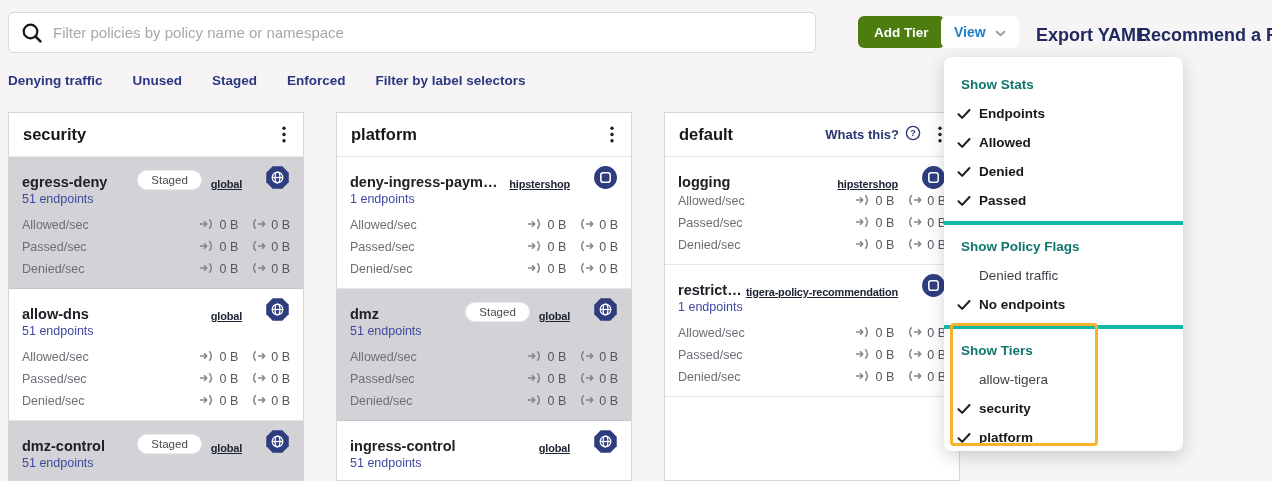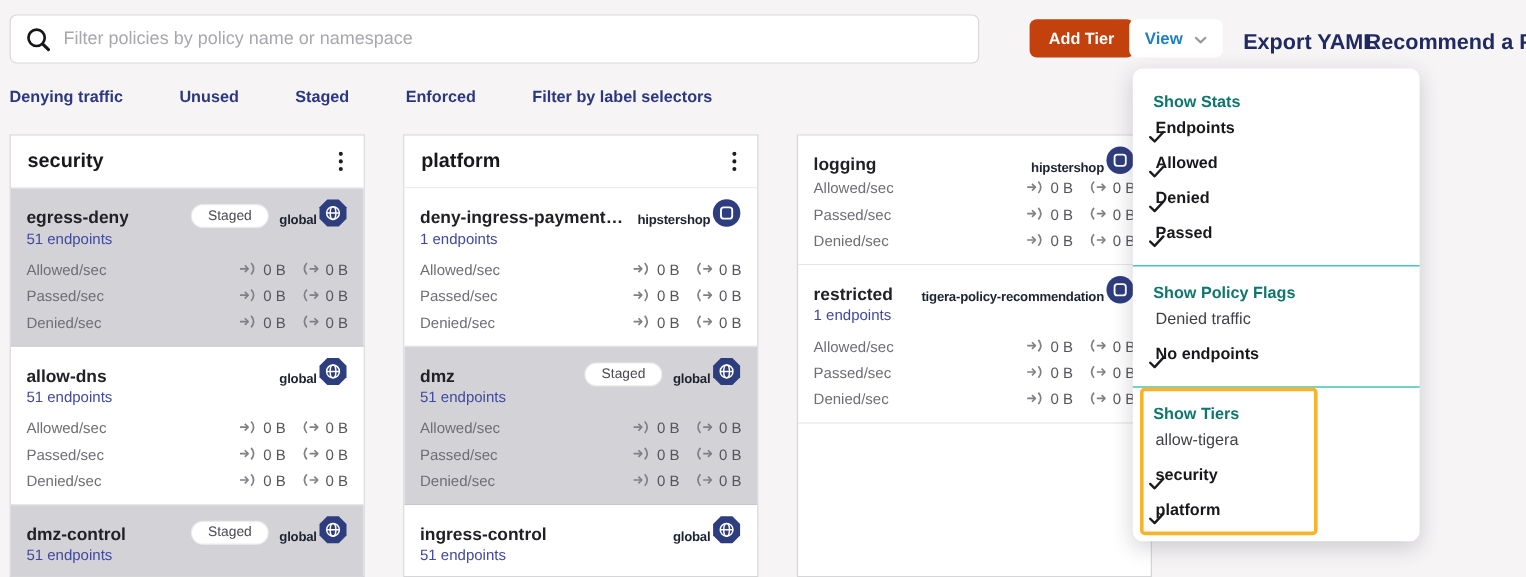--- a/index.html
+++ b/index.html
@@ -10,66 +10,66 @@
   
   .searchbox { position:absolute; left:8px; top:12px; width:808px; height:41px;
     background:#fff; border:1px solid #d9d9dc; border-radius:6px;
     display:flex; align-items:center; padding:0 12px; }
   .searchbox .icn { display:flex; margin-right:10px; }
   .searchbox input { border:none; outline:none; flex:1; font-size:15px; color:#3a3a40;
     font-family:"Liberation Sans",sans-serif; background:transparent; }
   .searchbox input::placeholder { color:#a7a7ae; }
 
   .btn-add-tier { position:absolute; left:858px; top:16px; height:32px; padding:0 16px;
-    background:#c2410c; color:#fff; border:none; border-radius:6px;
+    background:#4d7c0f; color:#fff; border:none; border-radius:6px;
     font-size:13.5px; font-weight:700; font-family:"Liberation Sans",sans-serif; cursor:pointer; }
   .btn-view { position:absolute; left:941px; top:16px; height:32px; padding:0 13px;
     background:#fff; border:none; border-radius:6px; display:flex; align-items:center; gap:9px;
     color:#1d7fc6; font-size:14px; font-weight:700; font-family:"Liberation Sans",sans-serif; cursor:pointer; }
   .toplink { position:absolute; top:25px; font-size:18px; font-weight:700; color:#202a60; cursor:pointer; white-space:nowrap; }
   .link-export { left:1036px; }
   .link-recommend { left:1138px; }
 
   
-  .filter-bar { position:absolute; left:8px; top:73px; display:flex; gap:47px; }
+  .filter-bar { position:absolute; left:8px; top:73px; display:flex; gap:30px; }
   .filter-link { font-size:13.5px; font-weight:700; color:#2b3780; cursor:pointer; white-space:nowrap; }
 
   
   .tier-board { position:absolute; left:8px; top:112px; display:flex; gap:32px; }
   .tier-col { width:296px; height:369px; background:#fff; border:1px solid #d6d5d8; overflow:hidden; }
   .tier-header { height:44px; display:flex; align-items:center; padding:0 14px; border-bottom:1px solid #e9e9eb; background:#fff; }
   .tier-name { flex:1; font-size:16.5px; font-weight:700; color:#17171c; }
   .help-link { display:flex; align-items:center; gap:6px; margin-right:14px;
     font-size:13px; font-weight:700; color:#2c3674; cursor:pointer; white-space:nowrap; }
   .kebab { display:flex; align-items:center; padding:2px 3px; cursor:pointer; }
 
   .policy-card { padding:7px 13px 8px; border-bottom:1px solid #e6e6e8; background:#fff; cursor:pointer; }
   .policy-card.staged { background:#d3d2d6; border-bottom-color:#c7c6cb; }
   .pc-title-row { display:flex; align-items:flex-end; height:26px; }
   .pc-name { flex:0 1 auto; min-width:0; font-size:14.5px; font-weight:700; color:#202027;
     white-space:nowrap; overflow:hidden; text-overflow:ellipsis; }
   .pc-spacer { flex:1 1 0; min-width:4px; }
   .pill { background:#fff; border:1px solid #ebebee; border-radius:999px; padding:3px 13px;
     font-size:11.5px; color:#4a4a52; margin-right:9px; white-space:nowrap; }
-  .pc-scope { font-size:11px; font-weight:700; letter-spacing:-0.2px; color:#1d2333; margin-right:1px; white-space:nowrap; }
+  .pc-scope { font-size:11px; font-weight:700; letter-spacing:-0.2px; color:#1d2333; margin-right:23px; white-space:nowrap;text-decoration:underline; }
   .scope-icn { display:flex; flex:none; }
   .pc-endpoints { font-size:12.5px; color:#4049a0; height:17px; margin:2px 0 5px; cursor:pointer; }
   .stat-row { display:flex; align-items:center; height:22px; font-size:12.5px; color:#6e6e76; }
   .stat-label { flex:1; }
   .sv { display:flex; align-items:flex-start; gap:4px; margin-left:13px; color:#55555d; white-space:nowrap; }
   .sv .icn { display:flex; }
 
   
   .view-menu { position:absolute; left:944px; top:57px; width:239px; height:394px;
     background:#fff; border-radius:8px; box-shadow:0 5px 18px rgba(40,40,60,.20);
     z-index:10; padding-top:6px; }
   .vm-section { padding:8px 0 6px; }
-  .vm-section + .vm-section { border-top:1px solid #14b8a6; }
+  .vm-section + .vm-section { border-top:4px solid #14b8a6; }
   .vm-heading { font-size:13.5px; font-weight:700; color:#0f766e; padding:4px 0 4px 17px; line-height:20px; }
-  .vm-item { position:relative; height:29px; display:flex; padding-left:19px;
+  .vm-item { position:relative; height:29px; display:flex; align-items:center; padding-left:35px;
     font-size:13.5px; color:#3f3f46; cursor:pointer; }
   .vm-item.checked { font-weight:700; color:#17171c; }
   .vm-check { position:absolute; left:13px; top:50%; transform:translateY(-50%); display:flex; }
   .highlight-box { position:absolute; left:6px; top:266px; width:148px; height:123px;
     border:3px solid #f8b32d; border-radius:4px; pointer-events:none; }
 </style>
 </head>
 <body>
 
 <div class="app">
@@ -496,20 +496,37 @@
                 <circle cx="12" cy="12" r="5.1" fill="none" stroke="#fff" stroke-width="1.2"></circle>
                 <line x1="6.9" y1="12" x2="17.1" y2="12" stroke="#fff" stroke-width="1.2"></line>
                 <ellipse cx="12" cy="12" rx="2.3" ry="5.1" fill="none" stroke="#fff" stroke-width="1.2"></ellipse>
               </svg>
             </span>
           </div>
           <div class="pc-endpoints">51 endpoints</div>
         </div>
       </section>
       <section class="tier-col">
+        <div class="tier-header">
+          <div class="tier-name">default</div>
+          <span class="help-link">
+            <span>Whats this?</span>
+            <span class="icn"><svg width="16" height="16" viewBox="0 0 16 16">
+                <circle cx="8" cy="8" r="6.6" fill="none" stroke="#2c3674" stroke-width="1.4"></circle>
+                <text x="8" y="11" text-anchor="middle" font-size="9" font-weight="bold" fill="#2c3674" font-family="Liberation Sans, sans-serif">?</text>
+              </svg></span>
+          </span>
+          <span class="kebab">
+            <svg width="4" height="17" viewBox="0 0 4 17">
+              <circle cx="2" cy="2.2" r="1.7" fill="#1c1c22"></circle>
+              <circle cx="2" cy="8.5" r="1.7" fill="#1c1c22"></circle>
+              <circle cx="2" cy="14.8" r="1.7" fill="#1c1c22"></circle>
+            </svg>
+          </span>
+        </div>
         <div class="policy-card">
           <div class="pc-title-row">
             <div class="pc-name">logging</div>
             <span class="pc-spacer"></span>
             <span class="pc-scope">hipstershop</span>
             <span class="scope-icn">
               <svg width="25" height="25" viewBox="0 0 24 24">
                 <circle cx="12" cy="12" r="11" fill="#2e3d7e"></circle>
                 <rect x="7.5" y="7.5" width="9" height="9" rx="2.2" fill="none" stroke="#fff" stroke-width="1.5"></rect>
               </svg>

